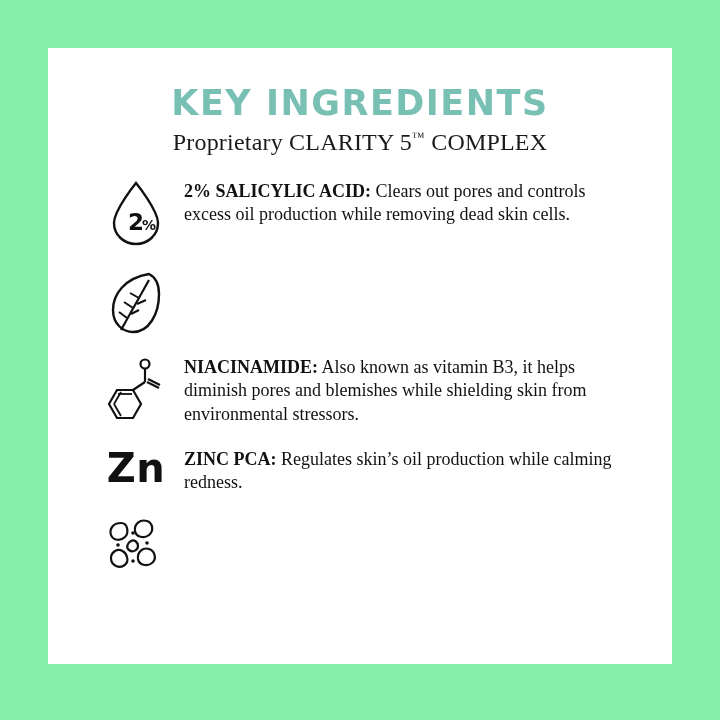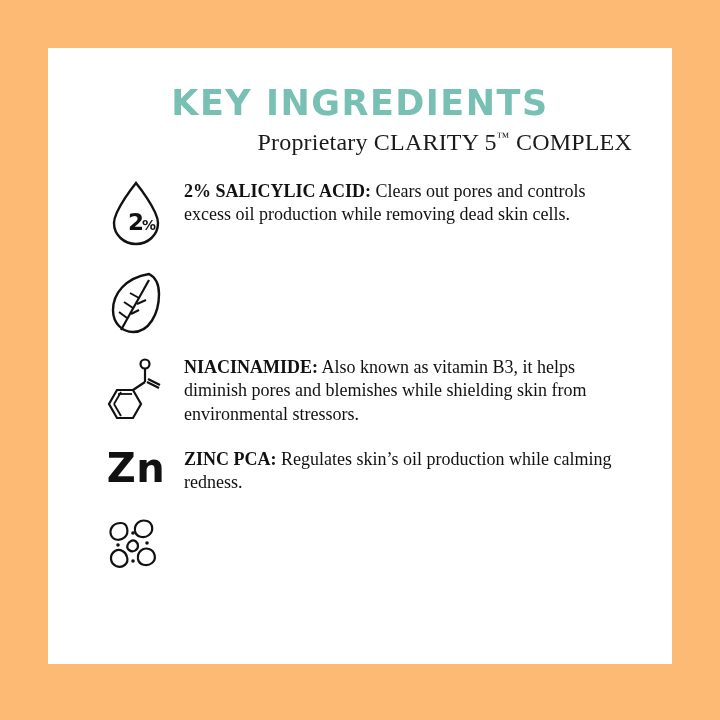--- a/index.html
+++ b/index.html
@@ -10,21 +10,21 @@
     width: 720px;
     height: 720px;
     background: #d9e8dd;
     font-family: "Liberation Serif", serif;
     overflow: hidden;
   }
   .canvas {
     position: relative;
     width: 720px;
     height: 720px;
-    background: #fdba74;
+    background: #86efac;
     box-sizing: border-box;
   }
   .card {
     position: absolute;
     left: 48px;
     top: 48px;
     width: 624px;
     height: 616px;
     background: #ffffff;
     box-sizing: border-box;
@@ -34,21 +34,21 @@
     text-align: center;
     font-family: "DejaVu Sans", sans-serif;
     font-weight: bold;
     font-size: 35px;
     letter-spacing: 1.5px;
     color: #78bfb4;
     margin: 6px 0 2px 0;
     line-height: 1.1;
   }
   .subtitle {
-    text-align: right;
+    text-align: center;
     font-family: "Liberation Serif", serif;
     font-size: 24px;
     color: #1a1a1a;
     margin: 6px 0 0 0;
     letter-spacing: 0.2px;
   }
   .subtitle .sup {
     font-size: 13px;
     vertical-align: super;
   }

